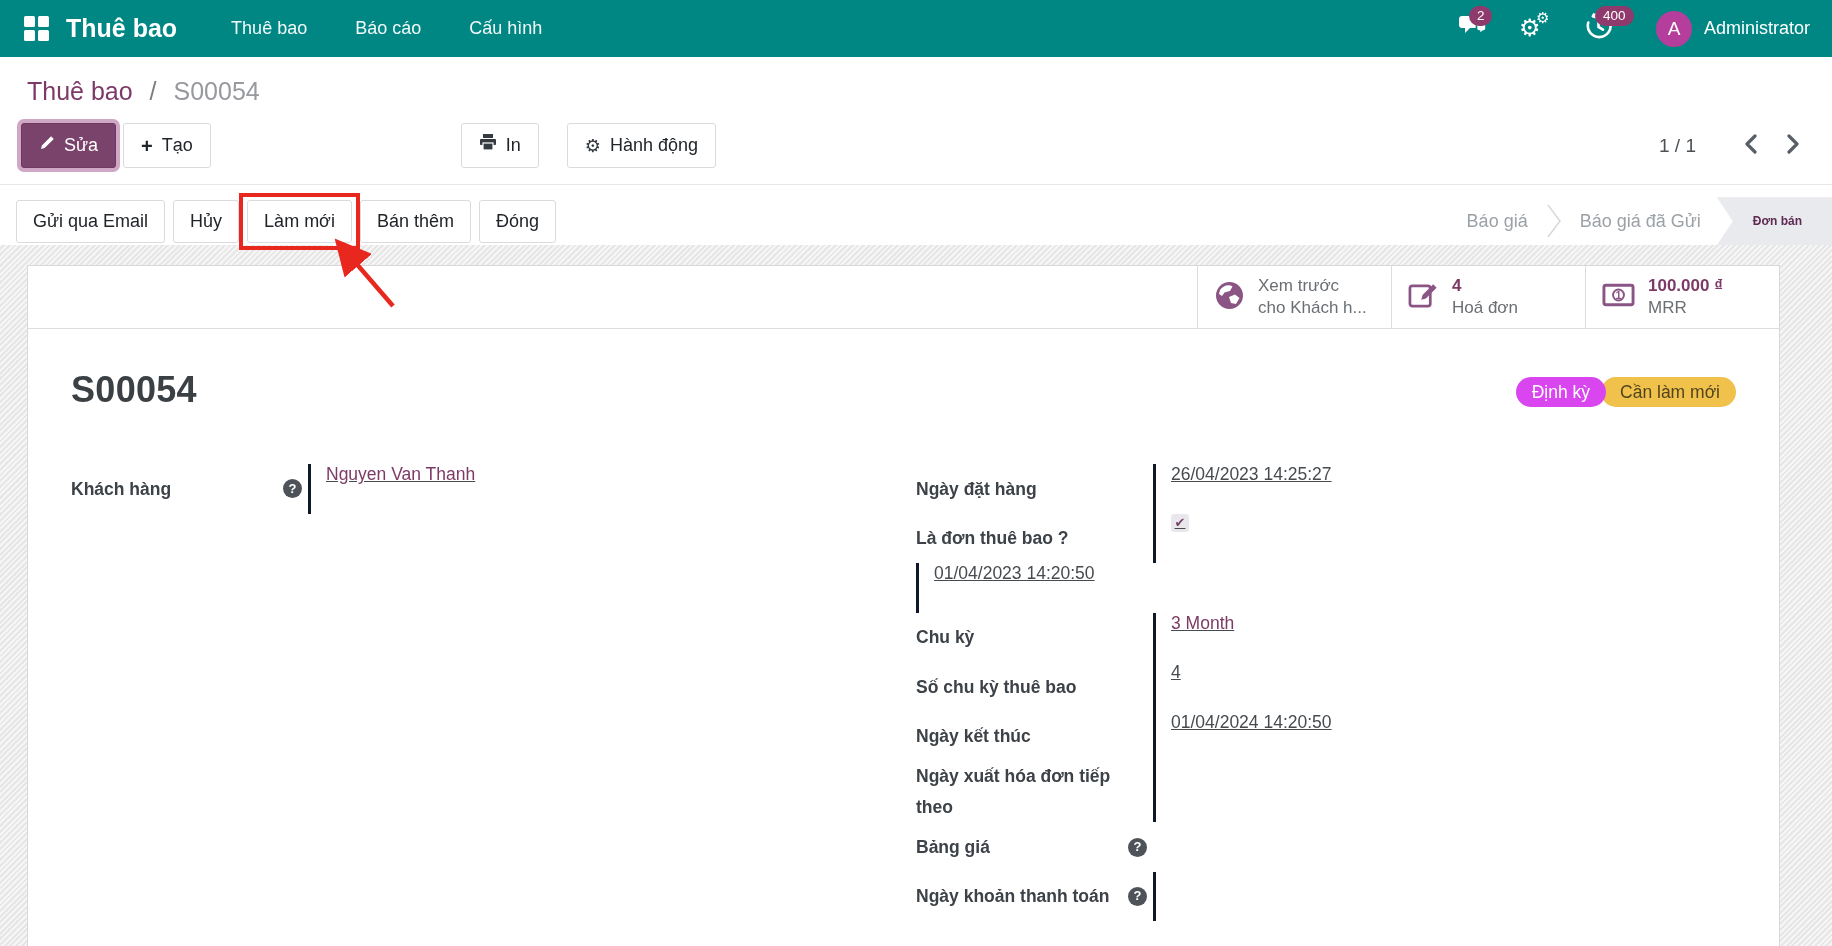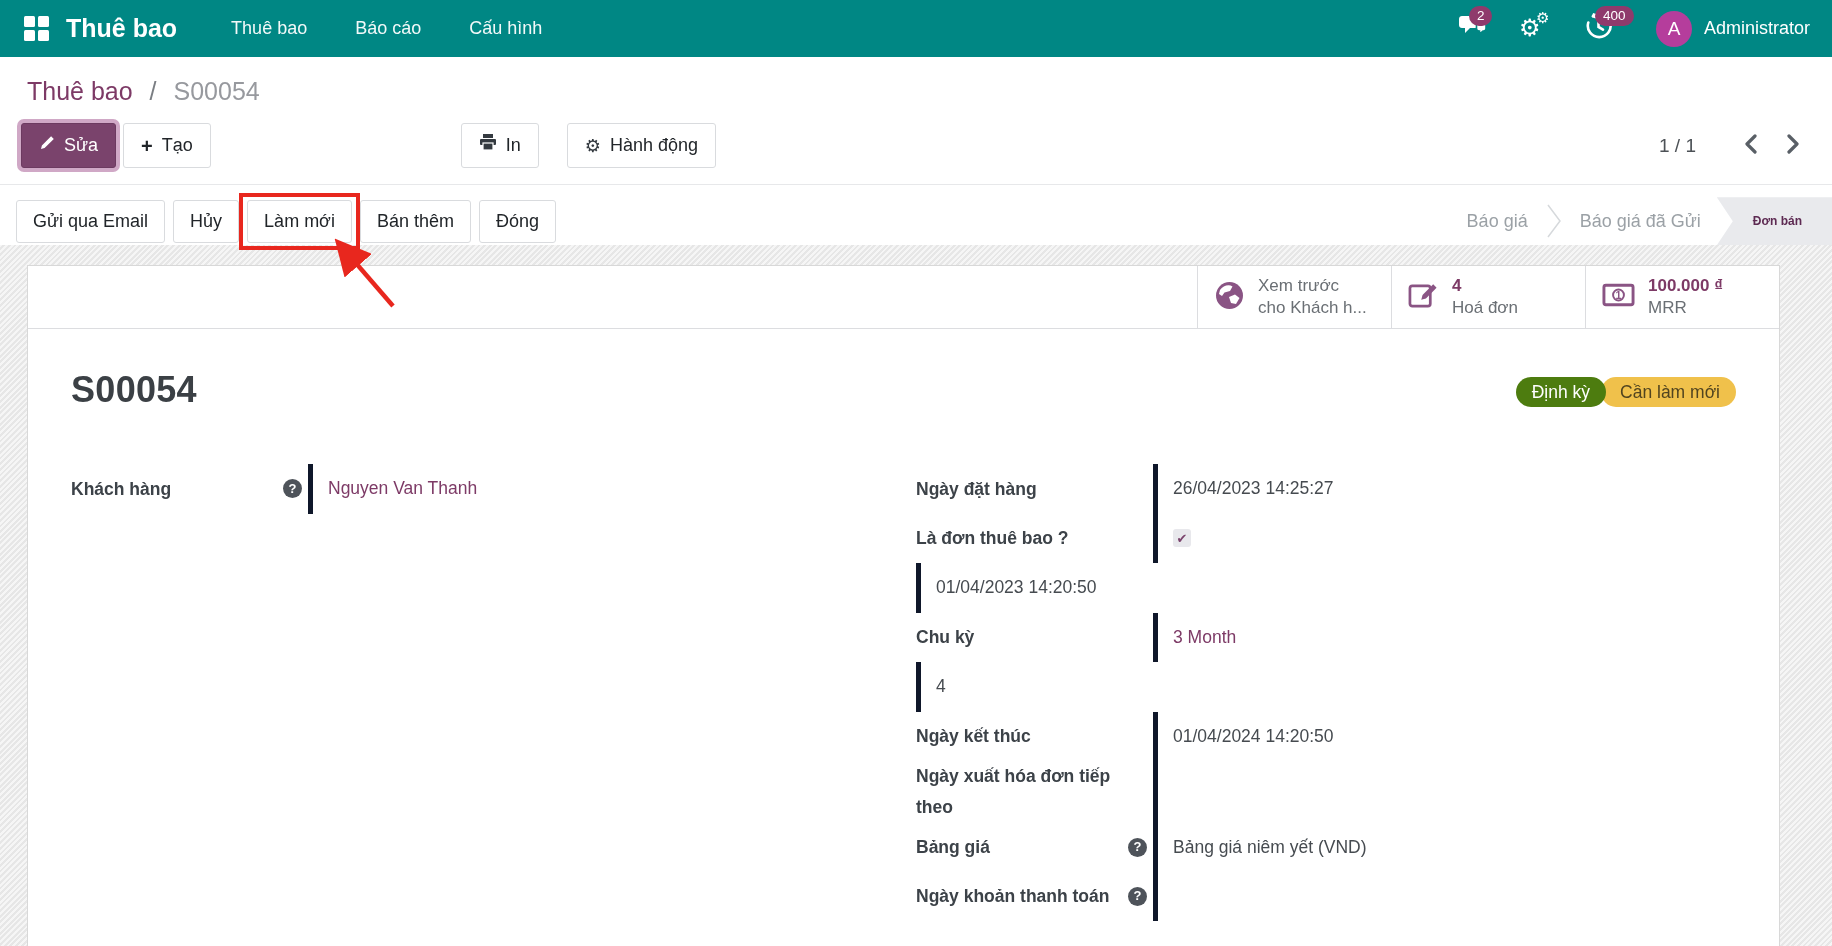--- a/index.html
+++ b/index.html
@@ -64,31 +64,31 @@
   .button-box { display:flex; justify-content:flex-end; border-bottom:1px solid #dcdde0; }
   .smart-btn { width:194px; border-left:1px solid #dcdde0; padding:8px 4px 8px 16px; display:flex; align-items:center; gap:13px; min-height:62px; cursor:pointer; background:#fff; }
   .smart-text { font-size:17px; color:#6a6f74; line-height:1.3; }
   .smart-value { color:#7d3a66; font-weight:700; }
 
   .sheet-body { padding:0 43px 20px; }
   .title-row { display:flex; align-items:flex-start; padding-top:40px; }
   .doc-title { font-size:36px; color:#3b4045; margin:0; font-weight:700; letter-spacing:.3px; }
   .badges { margin-left:auto; display:flex; margin-top:8px; }
   .badge { height:30px; display:flex; align-items:center; padding:0 16px; border-radius:15px; font-size:17.5px; white-space:nowrap; }
-  .badge-recurring { background:#4d7c0f; color:#fff; position:relative; z-index:1; }
+  .badge-recurring { background:#d946ef; color:#fff; position:relative; z-index:1; }
   .badge-renew { background:#f0c14b; color:#51441f; margin-left:-5px; padding-left:19px; }
 
   .fields { display:grid; grid-template-columns:845px 1fr; margin-top:53px; }
   .fcol { display:flex; flex-direction:column; }
   .frow { display:flex; align-items:center; min-height:49.5px; }
   .flabel { flex:0 0 237px; width:237px; display:flex; align-items:center; font-weight:700; color:#3c4248; font-size:17.5px; line-height:1.75; padding-right:6px; }
   .label-text { flex:1 1 auto; }
   .clip .label-text { white-space:nowrap; overflow:hidden; max-width:208px; }
   .help { flex:0 0 19px; width:19px; height:19px; border-radius:50%; background:#4e535a; color:#fff; font-size:13px; font-weight:700; display:flex; align-items:center; justify-content:center; margin-left:auto; }
-  .fvalue { border-left:5px solid #0f172a; padding-left:15px; align-self:stretch; display:flex; align-items:center; flex:1; font-size:17.5px; color:#464b50; }
+  .fvalue { border-left:3px solid #0f172a; padding-left:15px; align-self:stretch; display:flex; align-items:flex-start; flex:1; font-size:17.5px; color:#464b50;text-decoration:underline; }
   .link { color:#7d3a66; cursor:pointer; }
   .checkbox { width:18px; height:18px; background:#e8e8ec; border-radius:3px; display:flex; align-items:center; justify-content:center; color:#7a436c; font-size:13px; cursor:pointer; }
 </style>
 </head>
 <body>
 
 <header class="navbar">
   <div class="apps-icon">
     <span></span>
       <span></span>
@@ -303,40 +303,42 @@
           </div>
           <div class="frow">
             <div class="flabel">
                 <span class="label-text">Chu kỳ</span>
               </div>
             <div class="fvalue">
               <span class="link">3 Month</span>
             </div>
           </div>
           <div class="frow">
+            <div class="flabel">
+                <span class="label-text">Số chu kỳ thuê bao</span>
+              </div>
             <div class="fvalue">4</div>
           </div>
           <div class="frow">
             <div class="flabel">
                 <span class="label-text">Ngày kết thúc</span>
               </div>
             <div class="fvalue">01/04/2024 14:20:50</div>
           </div>
           <div class="frow">
             <div class="flabel">
                 <span class="label-text">Ngày xuất hóa đơn tiếp theo</span>
               </div>
             <div class="fvalue"></div>
           </div>
           <div class="frow">
             <div class="flabel">
               <span class="label-text">Bảng giá</span>
               <span class="help">?</span>
             </div>
-            <div class="fvalue">Bảng giá niêm yết (VND)</div>
           </div>
           <div class="frow">
             <div class="flabel clip">
               <span class="label-text">Ngày khoản thanh toán</span>
               <span class="help">?</span>
             </div>
             <div class="fvalue"></div>
           </div>
         </div>
       </div>

